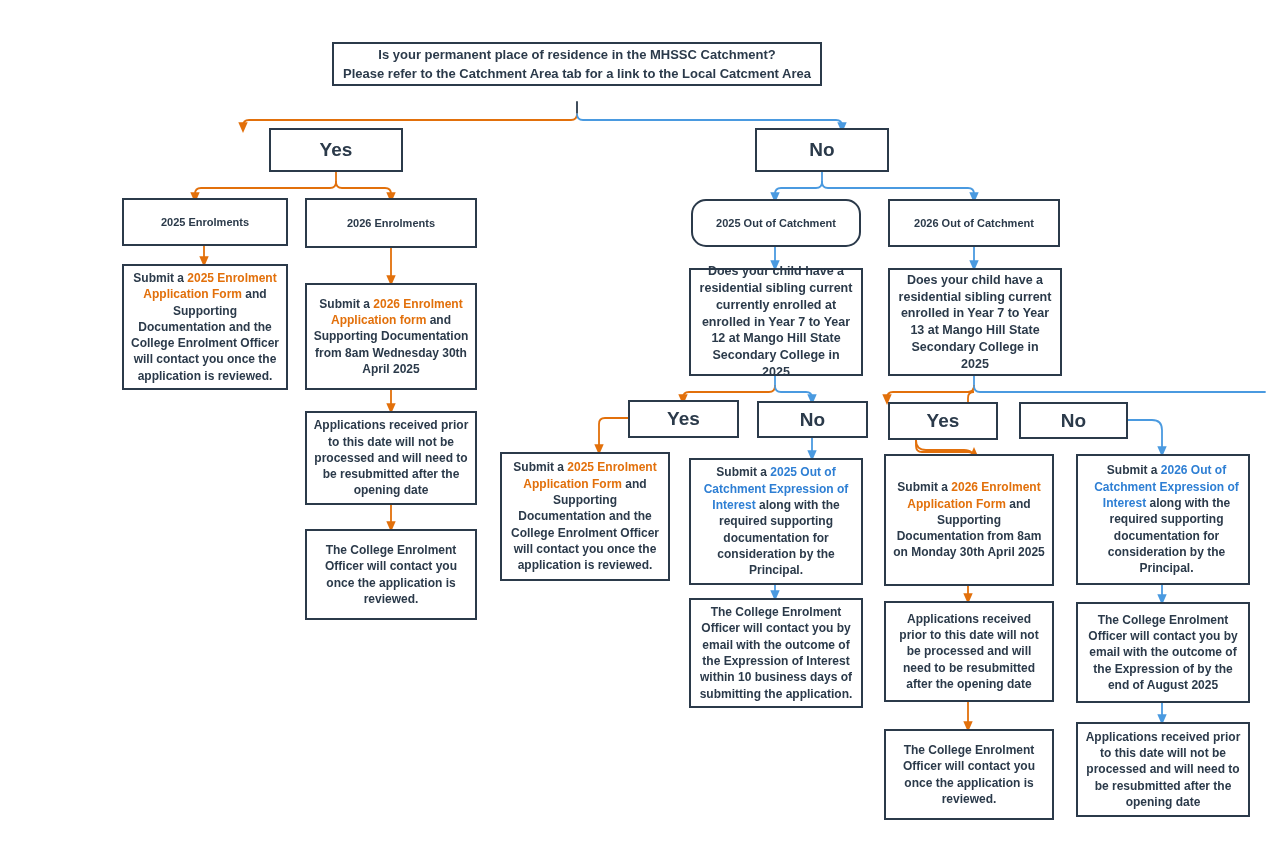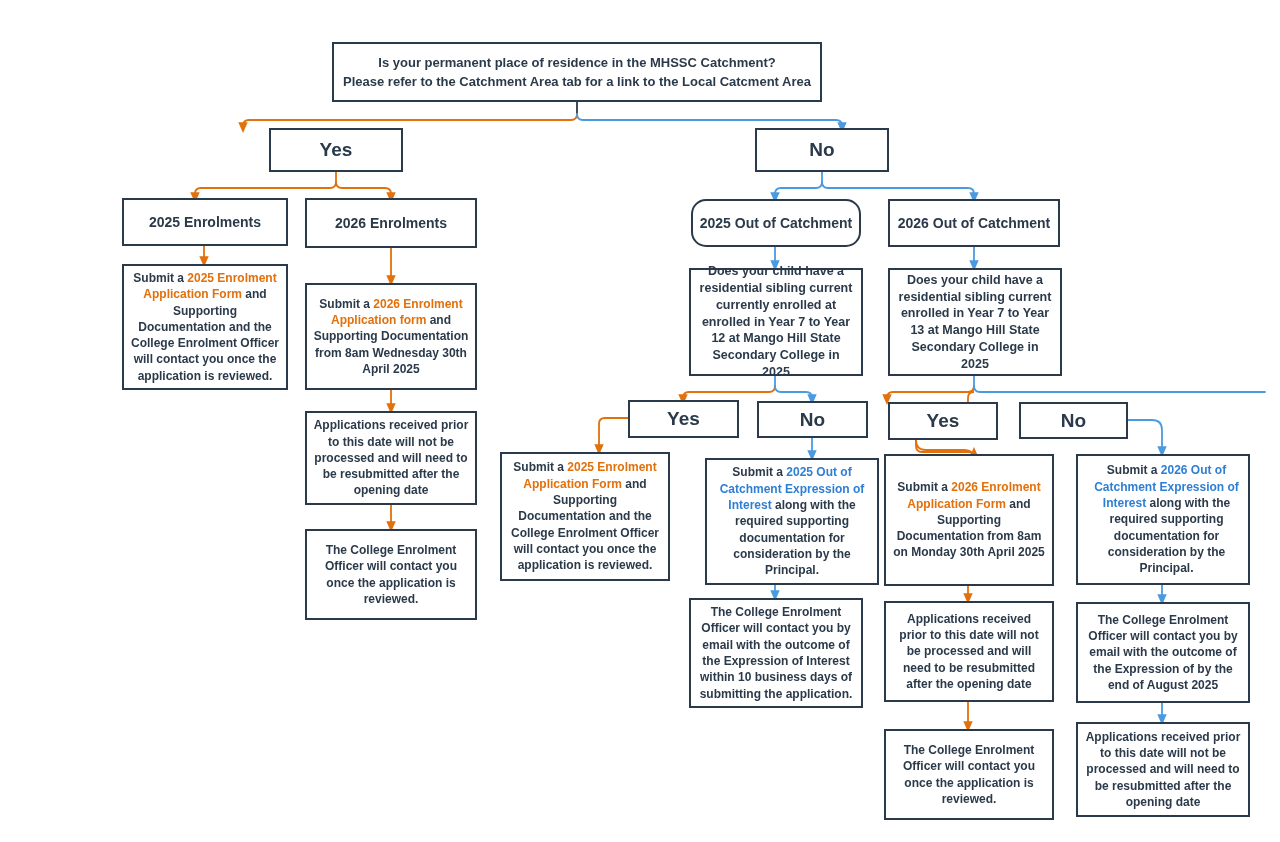--- a/index.html
+++ b/index.html
@@ -42,21 +42,21 @@
     display: block;
     width: 100%;
     padding: 0 6px;
     box-sizing: border-box;
     font-weight: bold;
     line-height: 1.32;
     color: #2b3a4a;
   }
   .n-root .txt { font-size: 13px; line-height: 1.5; }
   .n-dec .txt { font-size: 19px; }
-  .n-cat .txt { font-size: 14px; }
+  .n-cat .txt { font-size: 11px; }
   .n-q .txt { font-size: 12.5px; line-height: 1.34; }
   .n-body .txt { font-size: 12px; line-height: 1.36; }
   .hl-orange { color: #e2700b; }
   .hl-blue { color: #2e7fd4; }
 </style>
 </head>
 <body>
 
 <div id="canvas">
 
@@ -121,21 +121,21 @@
       <path d="M968,702 L968,727" stroke="#e2700b" marker-end="url(#ah-o)"></path>
 
       <path d="M1127,420 L1152,420 Q1162,420 1162,430 L1162,452" stroke="#4a9ae0" marker-end="url(#ah-b)"></path>
 
       <path d="M1162,585 L1162,600" stroke="#4a9ae0" marker-end="url(#ah-b)"></path>
 
       <path d="M1162,703 L1162,720" stroke="#4a9ae0" marker-end="url(#ah-b)"></path>
     </g>
   </svg>
 
-  <div class="node n-root" style="left:332px; top:42px; width:490px; height:60px;">
+  <div class="node n-root" style="left:332px; top:42px; width:490px; height:44px;">
     <span class="txt">
       <span>Is your permanent place of residence in the MHSSC Catchment?</span><br>
       <span>Please refer to the Catchment Area tab for a link to the Local Catcment Area</span>
     </span>
   </div>
 
   <div class="node n-dec" style="left:269px; top:128px; width:134px; height:44px;">
     <span class="txt">Yes</span>
   </div>
 
@@ -196,21 +196,21 @@
   </div>
 
   <div class="node n-dec" style="left:1019px; top:402px; width:109px; height:37px;">
     <span class="txt">No</span>
   </div>
 
   <div class="node n-body" style="left:500px; top:452px; width:170px; height:129px;">
     <span class="txt"><span>Submit a </span><span class="hl-orange">2025 Enrolment Application Form</span><span> and Supporting Documentation and the College Enrolment Officer will contact you once the application is reviewed.</span></span>
   </div>
 
-  <div class="node n-body" style="left:689px; top:458px; width:174px; height:127px;margin-left:16px;">
+  <div class="node n-body" style="left:689px; top:458px; width:174px; height:127px;">
     <span class="txt"><span>Submit a </span><span class="hl-blue">2025 Out of Catchment Expression of Interest</span><span> along with the required supporting documentation for consideration by the Principal.</span></span>
   </div>
 
   <div class="node n-body" style="left:689px; top:598px; width:174px; height:110px;">
     <span class="txt">The College Enrolment Officer will contact you by email with the outcome of the Expression of Interest within 10 business days of submitting the application.</span>
   </div>
 
   <div class="node n-body" style="left:884px; top:454px; width:170px; height:132px;">
     <span class="txt"><span>Submit a </span><span class="hl-orange">2026 Enrolment Application Form</span><span> and Supporting Documentation from 8am on Monday 30th April 2025</span></span>
   </div>

